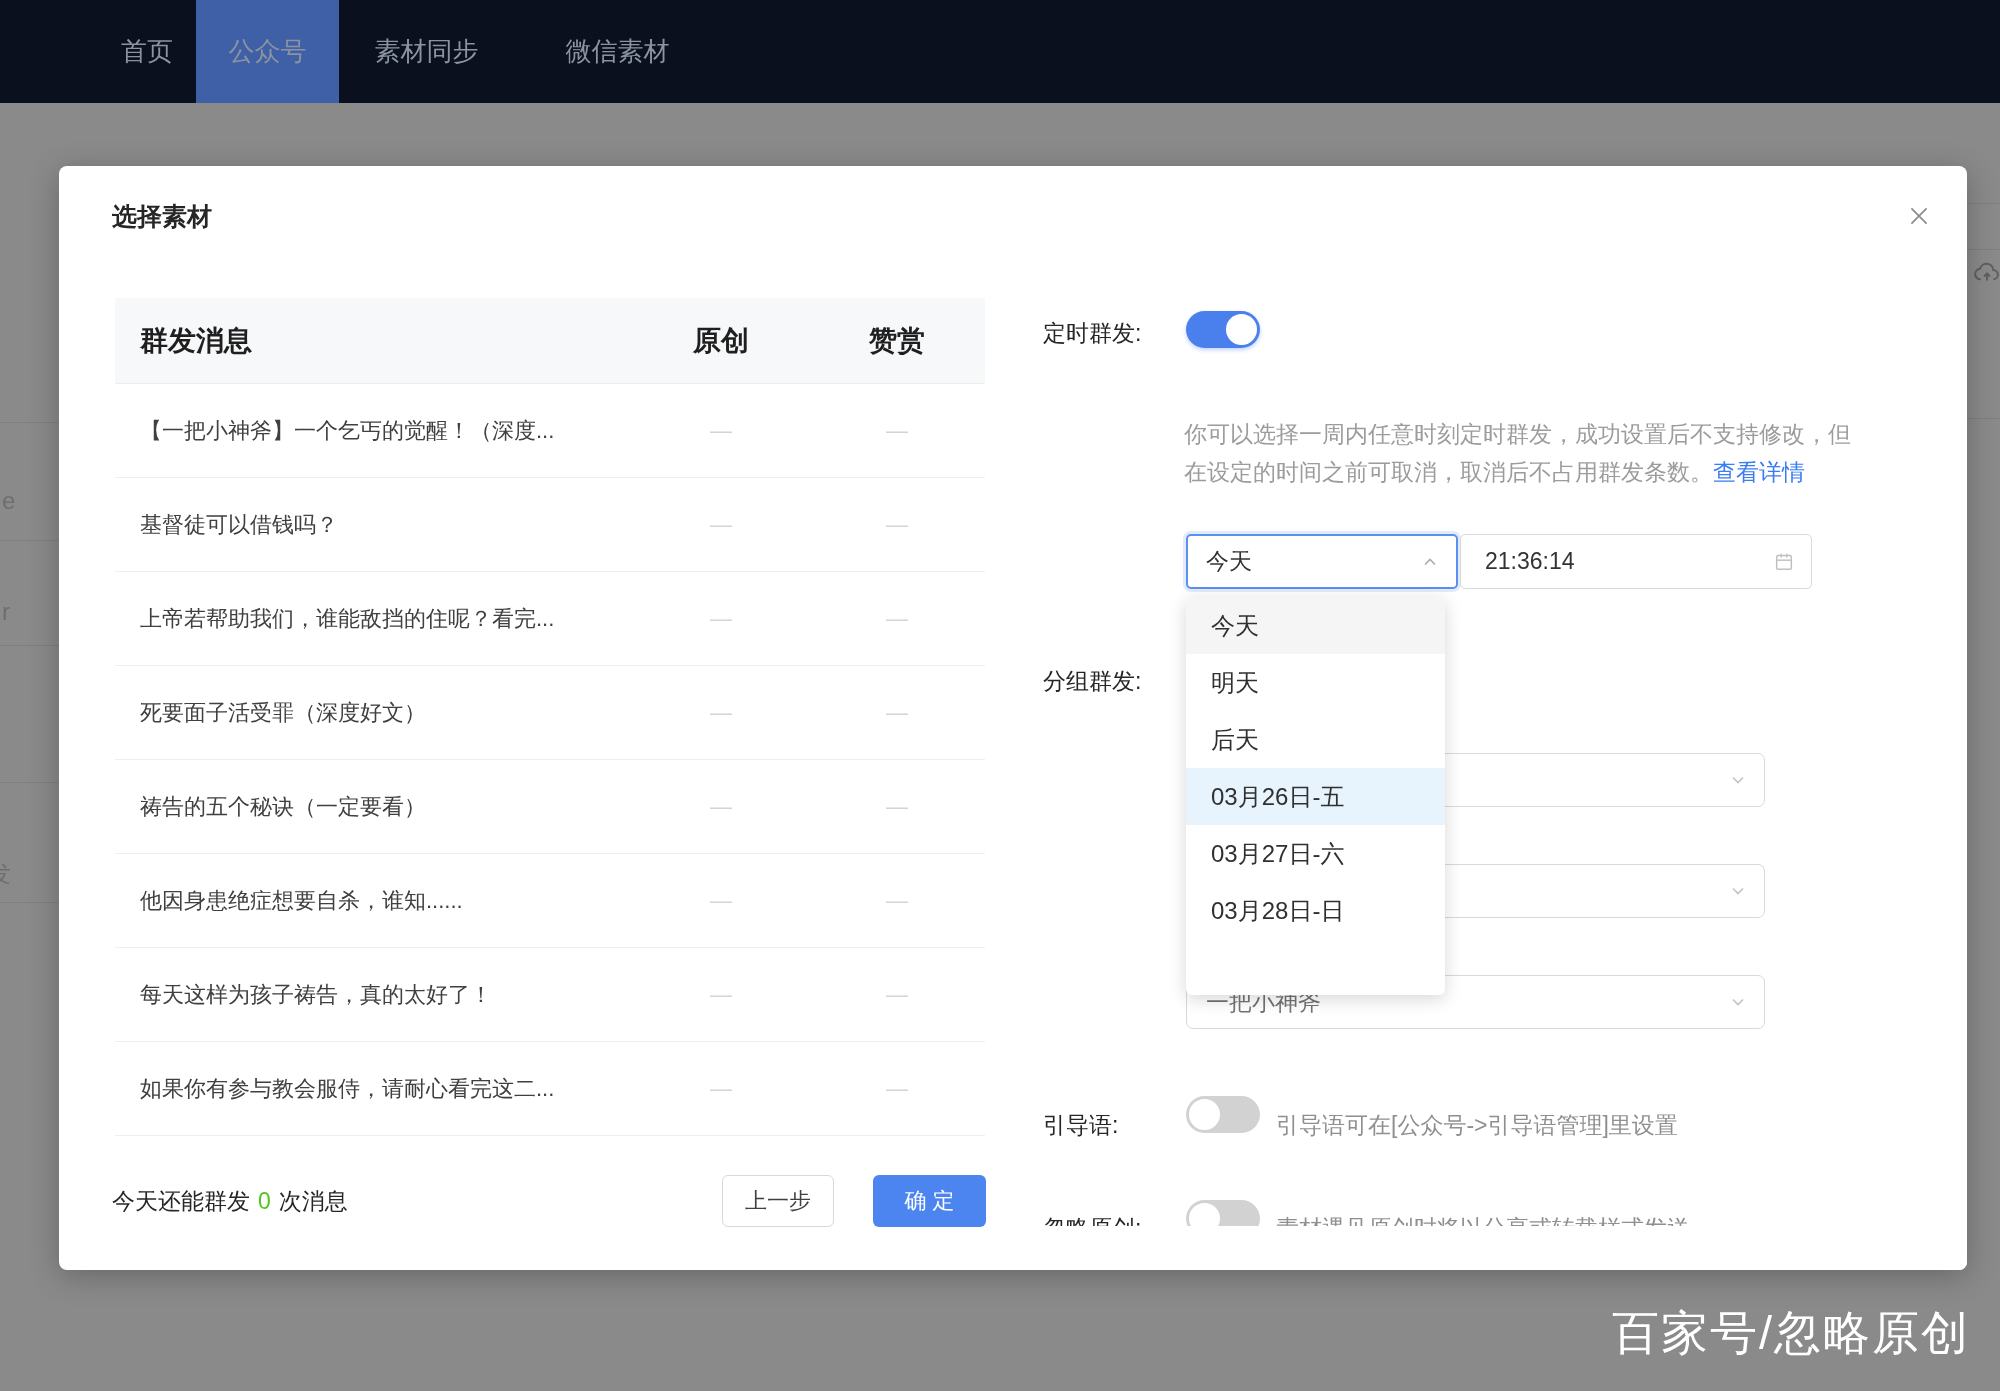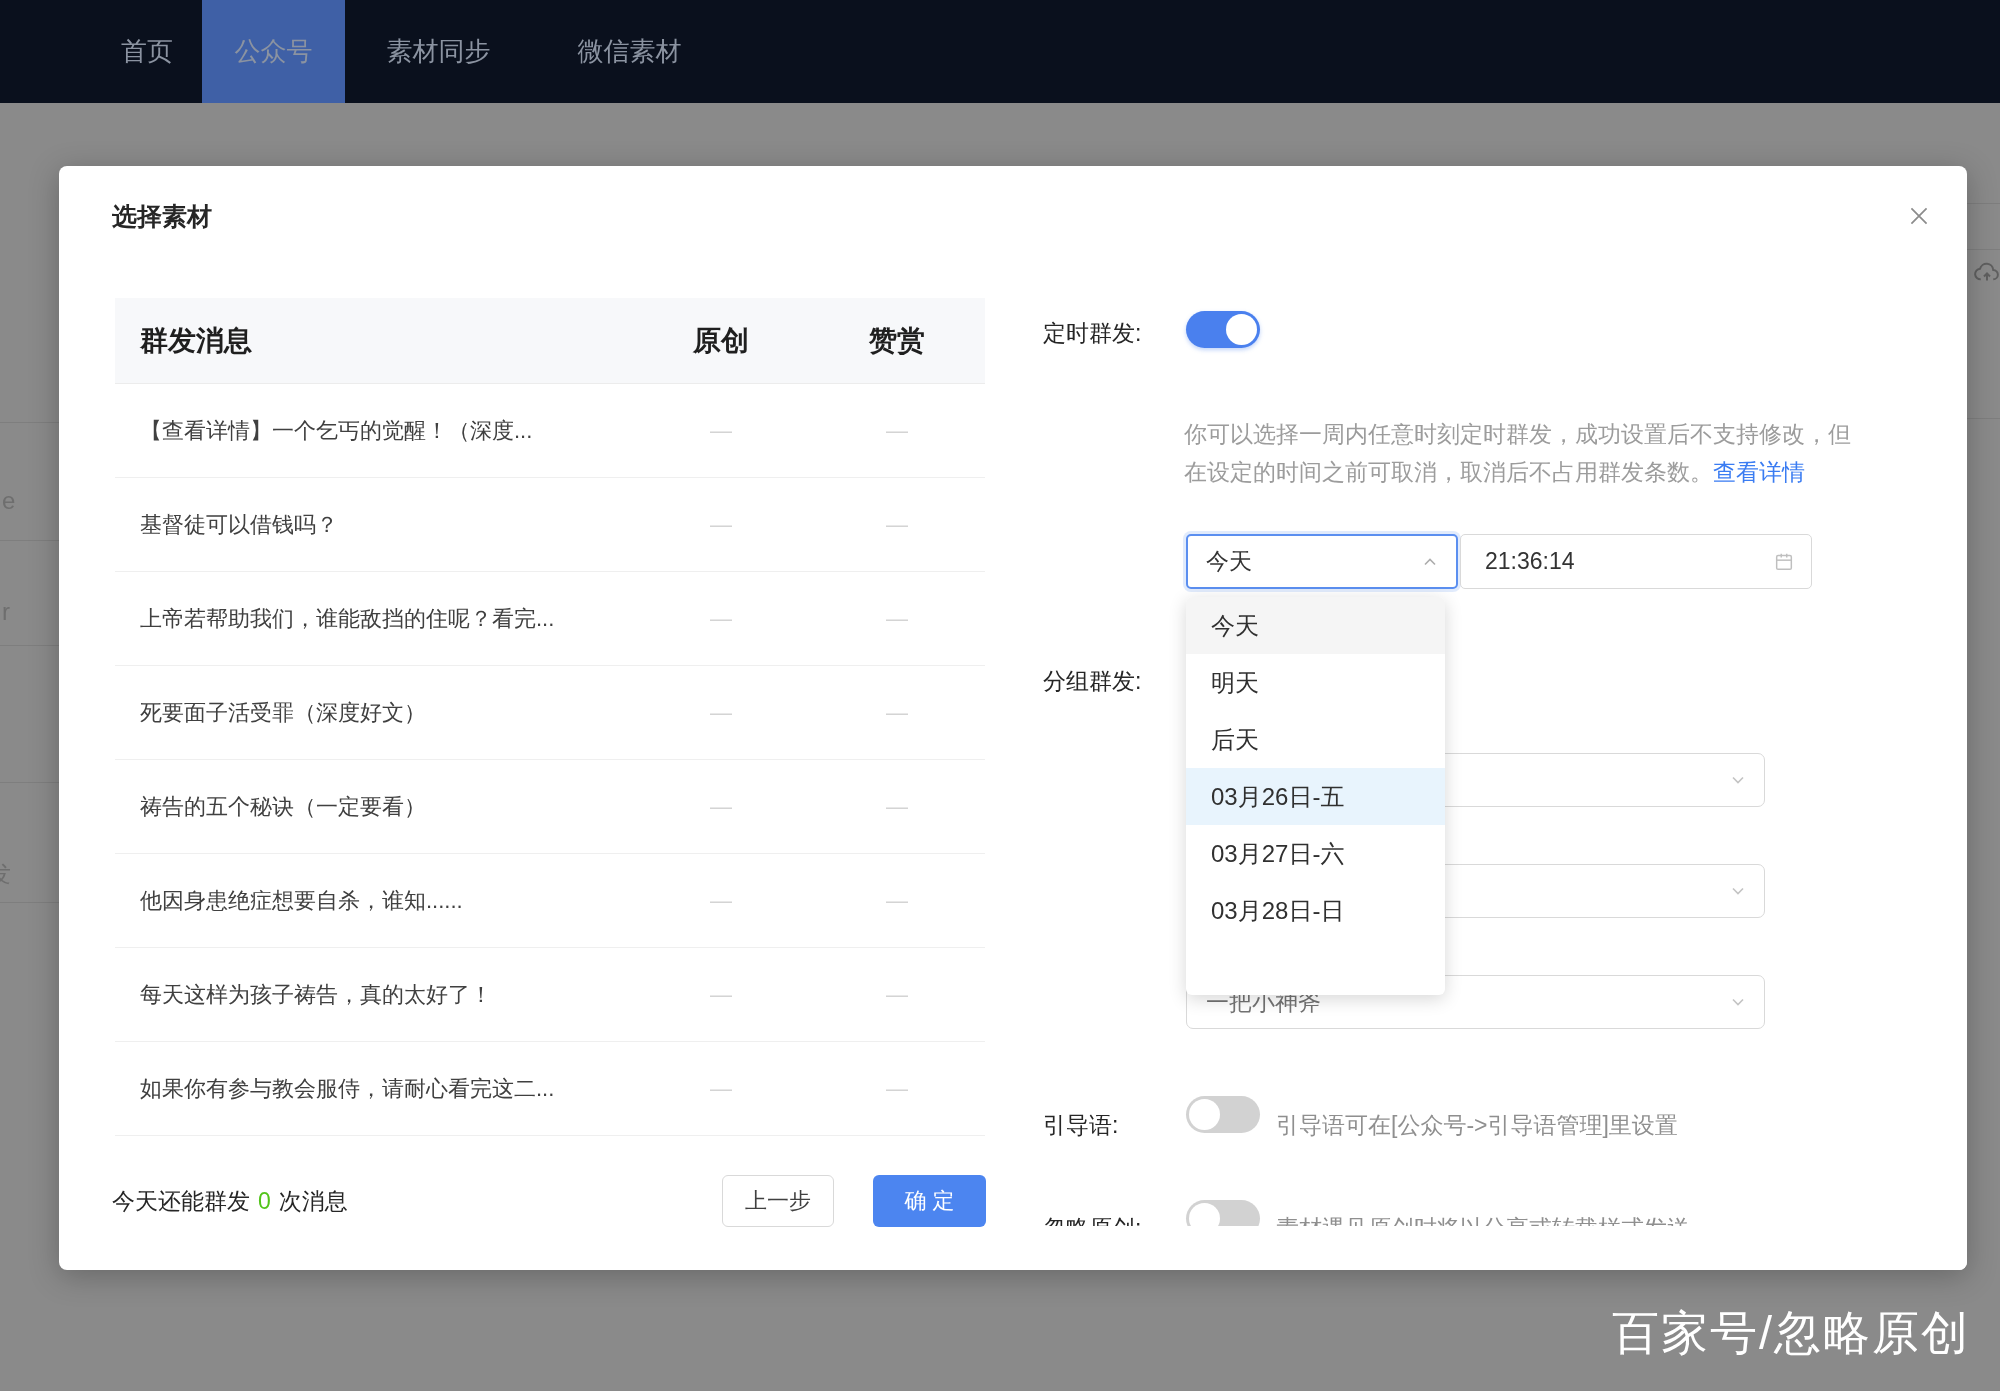--- a/index.html
+++ b/index.html
@@ -2,21 +2,21 @@
 <html><head>
 <meta charset="utf-8">
 <style>
   * { margin:0; padding:0; box-sizing:border-box; }
   html,body { width:2000px; height:1391px; }
   body { font-family:"Liberation Sans","DejaVu Sans",sans-serif; }
   .screen { position:relative; width:2000px; height:1391px; background:#8a8a8a; overflow:hidden; }
 
   
   .nav { position:absolute; left:0; top:0; width:2000px; height:103px; background:#0a101d; display:flex; align-items:stretch; z-index:5; }
-  .nav-tab { display:flex; align-items:center; justify-content:center; font-size:26px; color:#8b93a1; cursor:pointer;margin-left:6px; }
+  .nav-tab { display:flex; align-items:center; justify-content:center; font-size:26px; color:#8b93a1; cursor:pointer; }
   .nav-tab.t1 { margin-left:98px; width:98px; }
   .nav-tab.t2 { width:143px; background:#3f60a6; }
   .nav-tab.t3 { width:175px; margin-left:16px; }
   .nav-tab.t4 { width:175px; }
 
   
   .bg-frag { position:absolute; color:#6e6e6e; font-size:24px; z-index:1; }
   .bg-line-left { position:absolute; left:0; width:59px; height:1px; background:#7e7e7e; z-index:1; }
   .bg-line-right { position:absolute; left:1967px; width:33px; height:1px; background:#7e7e7e; z-index:1; }
   .bg-upload { position:absolute; left:1972px; top:258px; z-index:1; color:#5f5f5f; }
@@ -112,21 +112,21 @@
       </svg>
     </div>
 
     <div class="mat-table">
       <div class="tbl-head">
         <div class="col-msg">群发消息</div>
         <div class="col-orig">原创</div>
         <div class="col-zan">赞赏</div>
       </div>
       <div class="tbl-row">
-        <div class="col-msg">【查看详情】一个乞丐的觉醒！（深度...</div>
+        <div class="col-msg">【一把小神斧】一个乞丐的觉醒！（深度...</div>
         <div class="col-orig dash">—</div>
         <div class="col-zan dash">—</div>
       </div>
       <div class="tbl-row">
         <div class="col-msg">基督徒可以借钱吗？</div>
         <div class="col-orig dash">—</div>
         <div class="col-zan dash">—</div>
       </div>
       <div class="tbl-row">
         <div class="col-msg">上帝若帮助我们，谁能敌挡的住呢？看完...</div>

